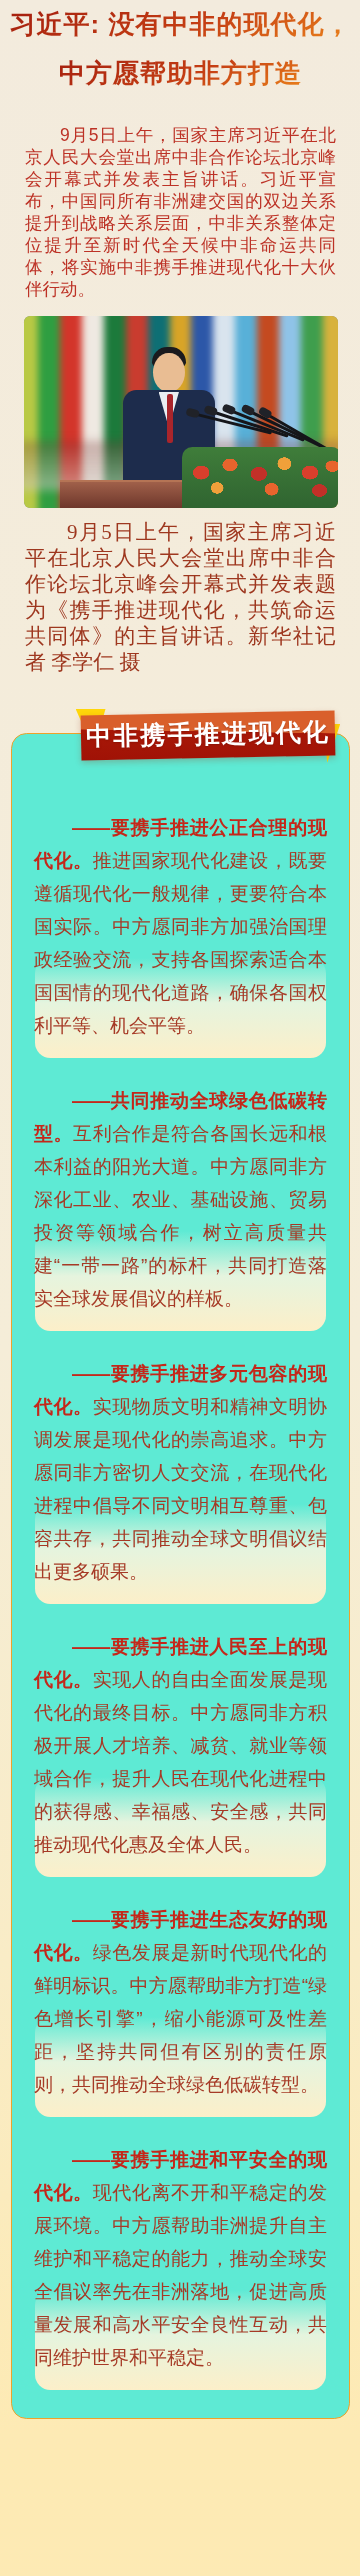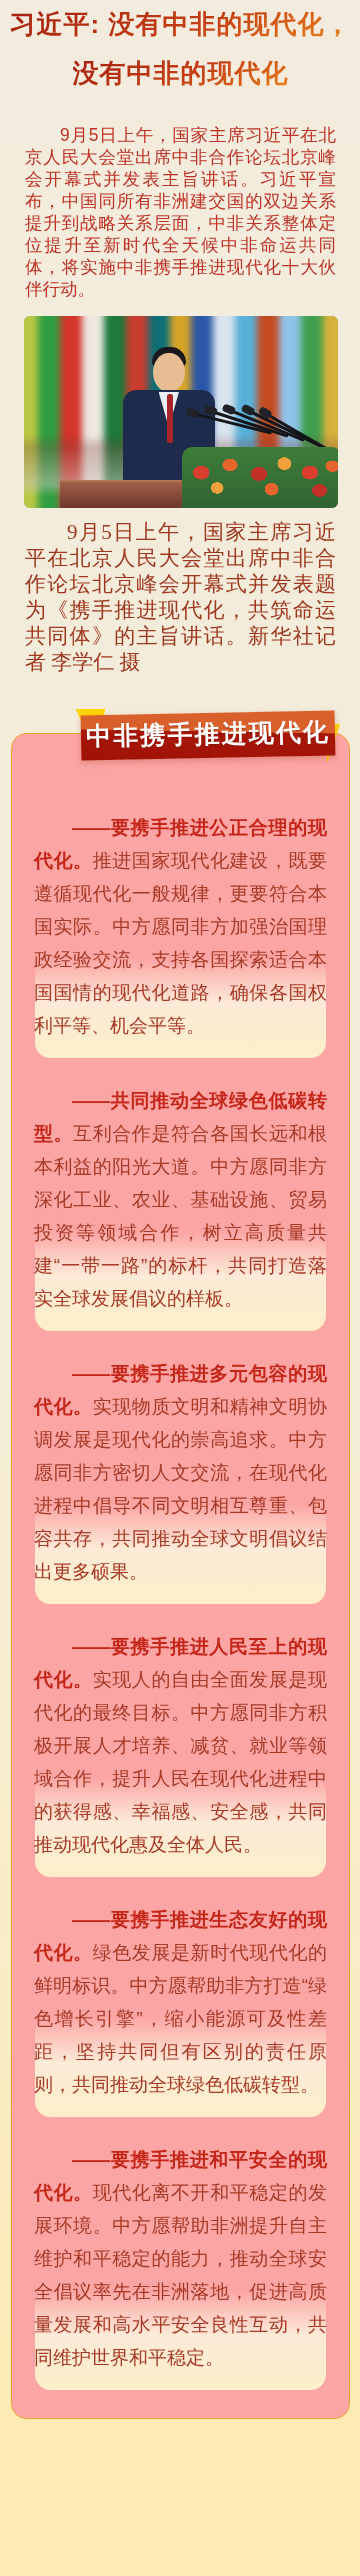--- a/index.html
+++ b/index.html
@@ -72,37 +72,37 @@
   .banner{position:absolute;top:-23px;left:53px;width:276px;height:52px;z-index:3;}
   .wedge-l{position:absolute;left:11.3px;top:-1px;width:30px;height:41px;background:#ffd60a;
     clip-path:polygon(0 0,100% 0,60% 100%);}
   .wedge-r{position:absolute;right:0;bottom:-1px;width:29px;height:39px;background:#ffd60a;
     clip-path:polygon(40% 0,100% 0,55% 100%);}
   .ribbon{position:absolute;left:16.5px;right:5.2px;top:3.1px;bottom:4.1px;transform:rotate(-1.1deg);
     background:linear-gradient(182deg,#d95f2b 0%,#d95f2b 42%,#a81808 43%,#a01206 100%);
     display:flex;align-items:center;justify-content:center;box-shadow:0 2.6px 6.2px rgba(150,40,10,.25);}
   .ribbon span{font-size:25px;font-weight:800;color:#ffffff;letter-spacing:2.1px;
     text-shadow:0 1px 1.5px rgba(110,15,5,.4);transform:translateY(-1.5px);}
-  .card{border:1.5px solid #eda22b;border-radius:15.5px;background:#fca5a5;padding:58px 21.6px 44px;}
+  .card{border:1.5px solid #eda22b;border-radius:15.5px;background:#5eead4;padding:58px 21.6px 44px;}
 
   .para{position:relative;z-index:0;font-size:19px;line-height:33px;color:#a63a26;
     text-align:justify;text-indent:2em;margin-bottom:42px;}
   .para:last-child{margin-bottom:0;}
   .para b{color:#c4271a;font-weight:800;}
   .para::before{content:"";position:absolute;z-index:-1;left:1px;right:1px;bottom:-16.5px;height:100px;border-radius:15.5px;
     background:linear-gradient(180deg,rgba(255,253,246,0) 0%,rgba(253,246,224,.85) 45%,#fcefc9 100%);}
 </style>
 </head>
 <body>
 
 <div class="page">
 
   <div class="title">
     <span class="line"><span>习近平: 没有中非的现代化，</span></span>
-    <span class="line"><span>没有中非的现代化</span></span>
+    <span class="line"><span>中方愿帮助非方打造</span></span>
   </div>
 
   <p class="intro">9月5日上午，国家主席习近平在北京人民大会堂出席中非合作论坛北京峰会开幕式并发表主旨讲话。习近平宣布，中国同所有非洲建交国的双边关系提升到战略关系层面，中非关系整体定位提升至新时代全天候中非命运共同体，将实施中非携手推进现代化十大伙伴行动。</p>
 
   <div class="photo" aria-label="习近平在中非合作论坛北京峰会开幕式上发表主旨讲话">
     <div class="flags">
       <i class="f1"></i>
         <i class="f2"></i>
         <i class="f3"></i>
         <i class="f4"></i>

